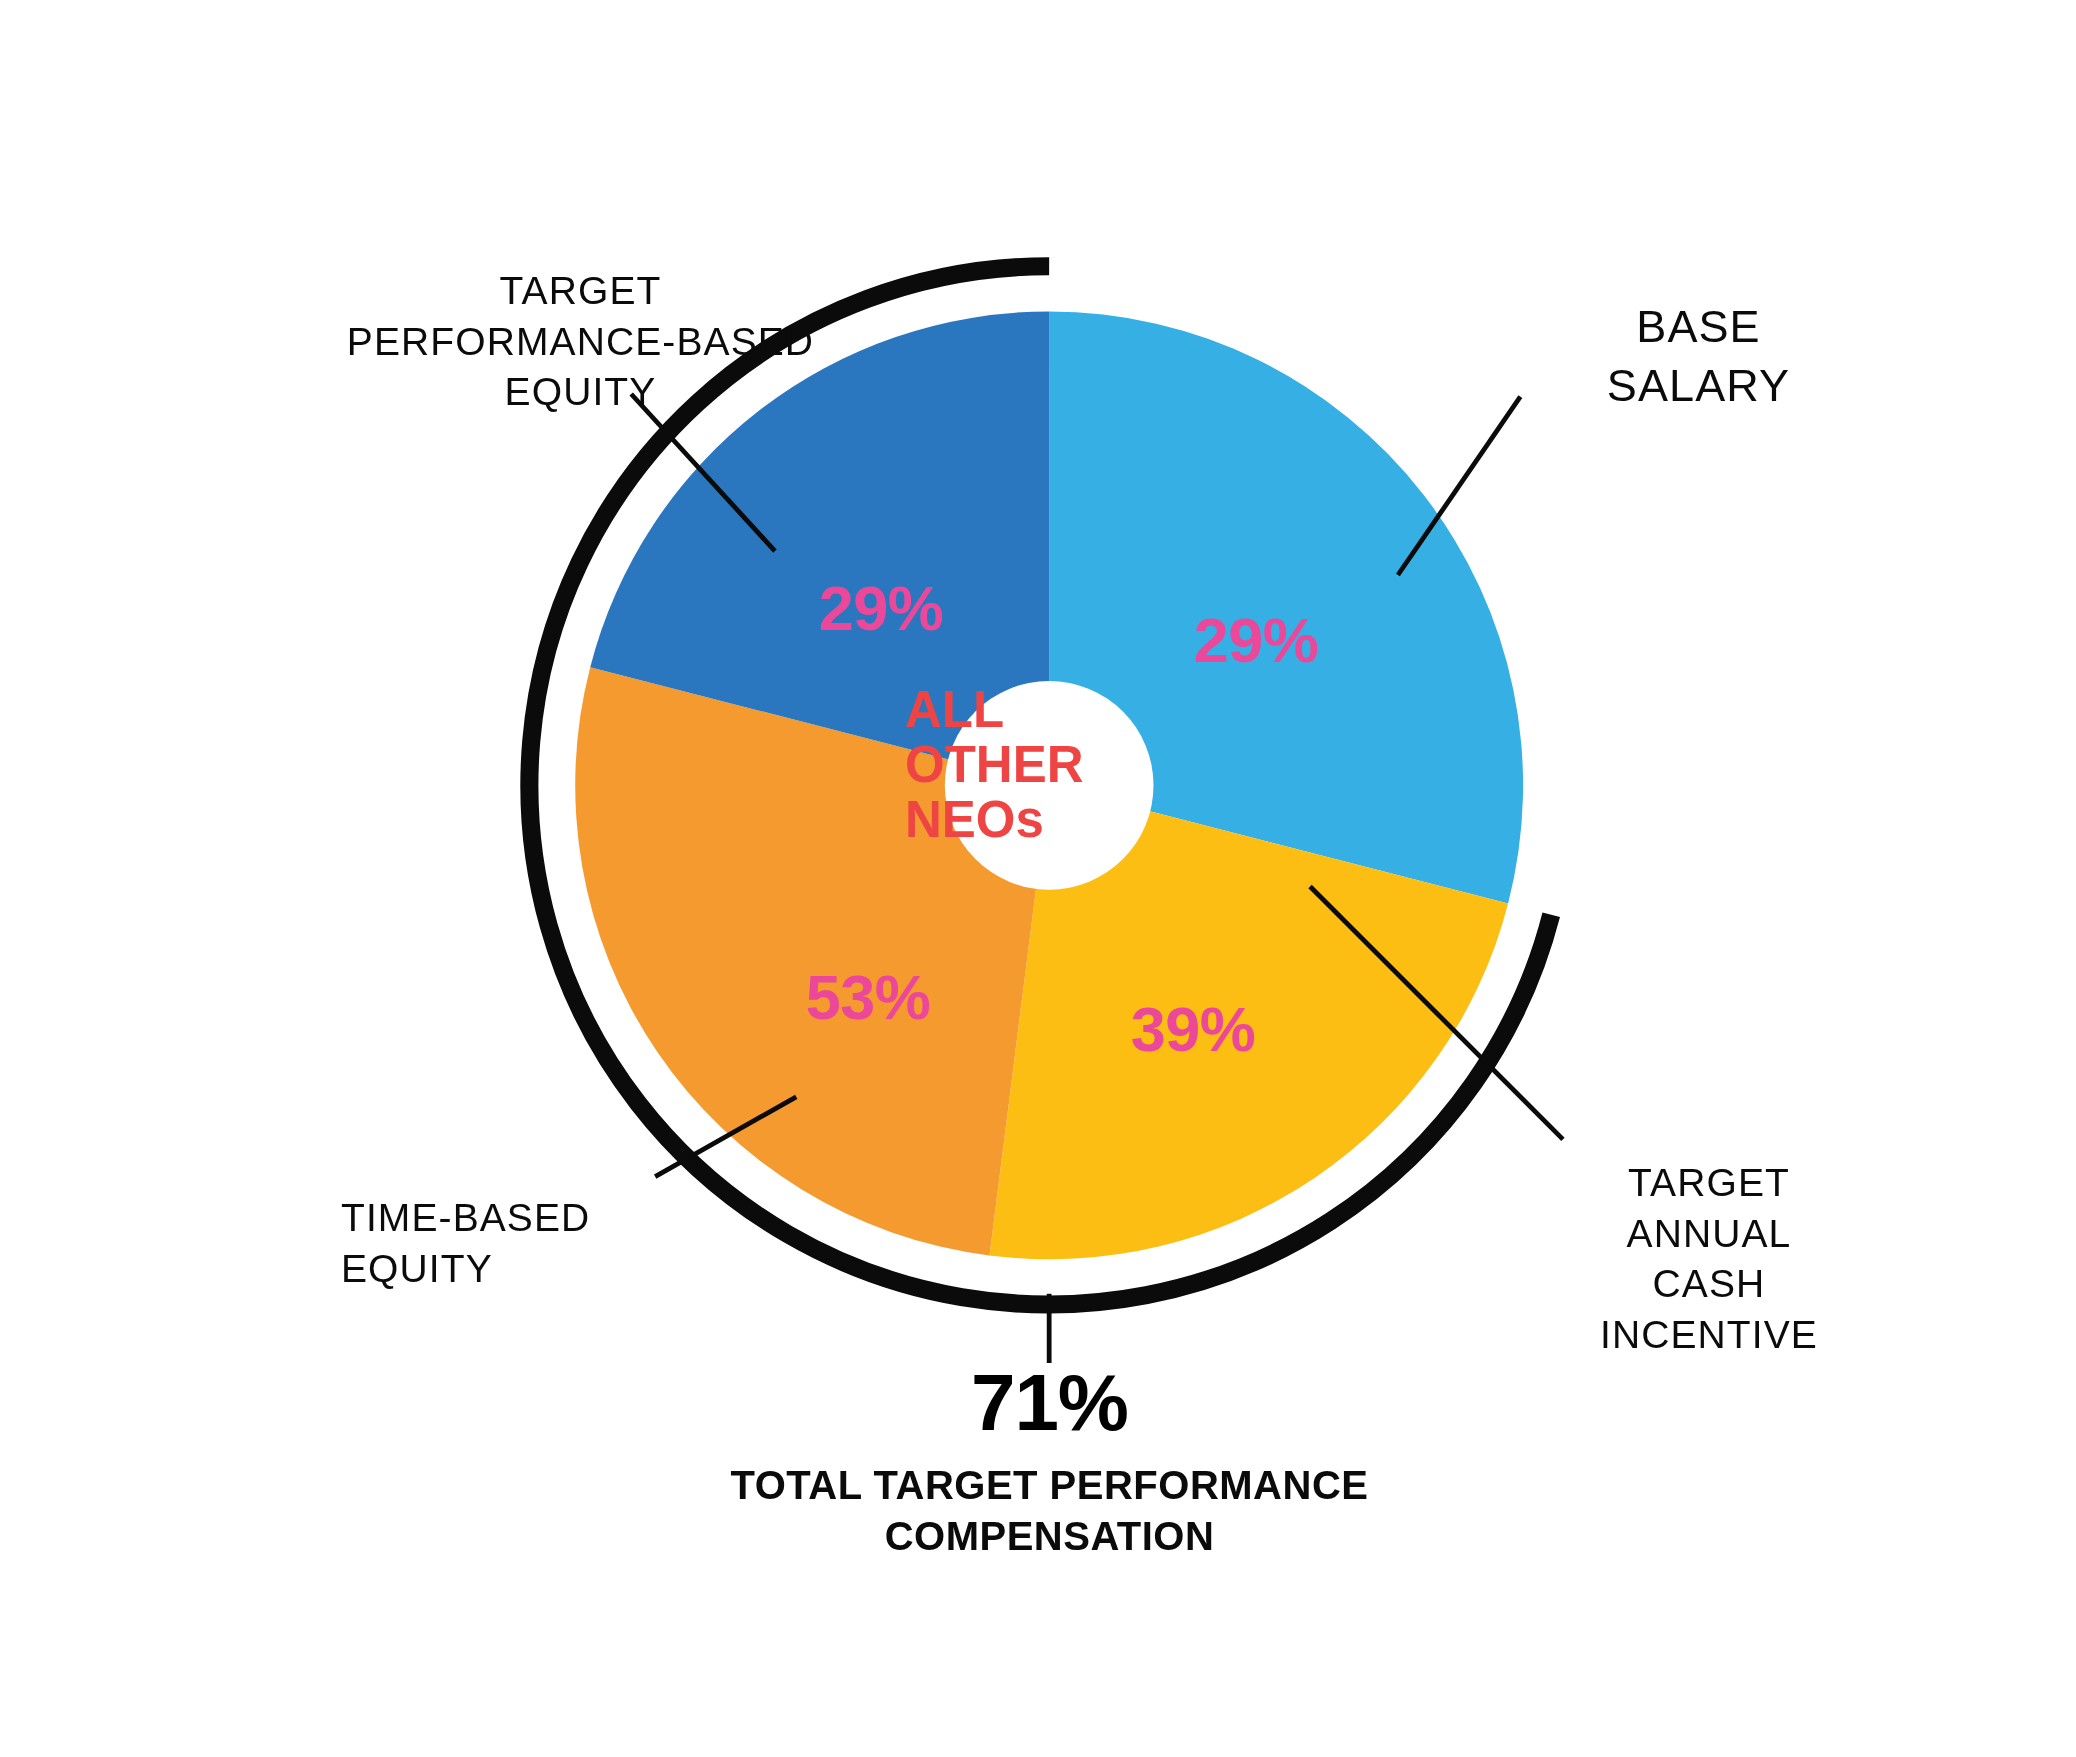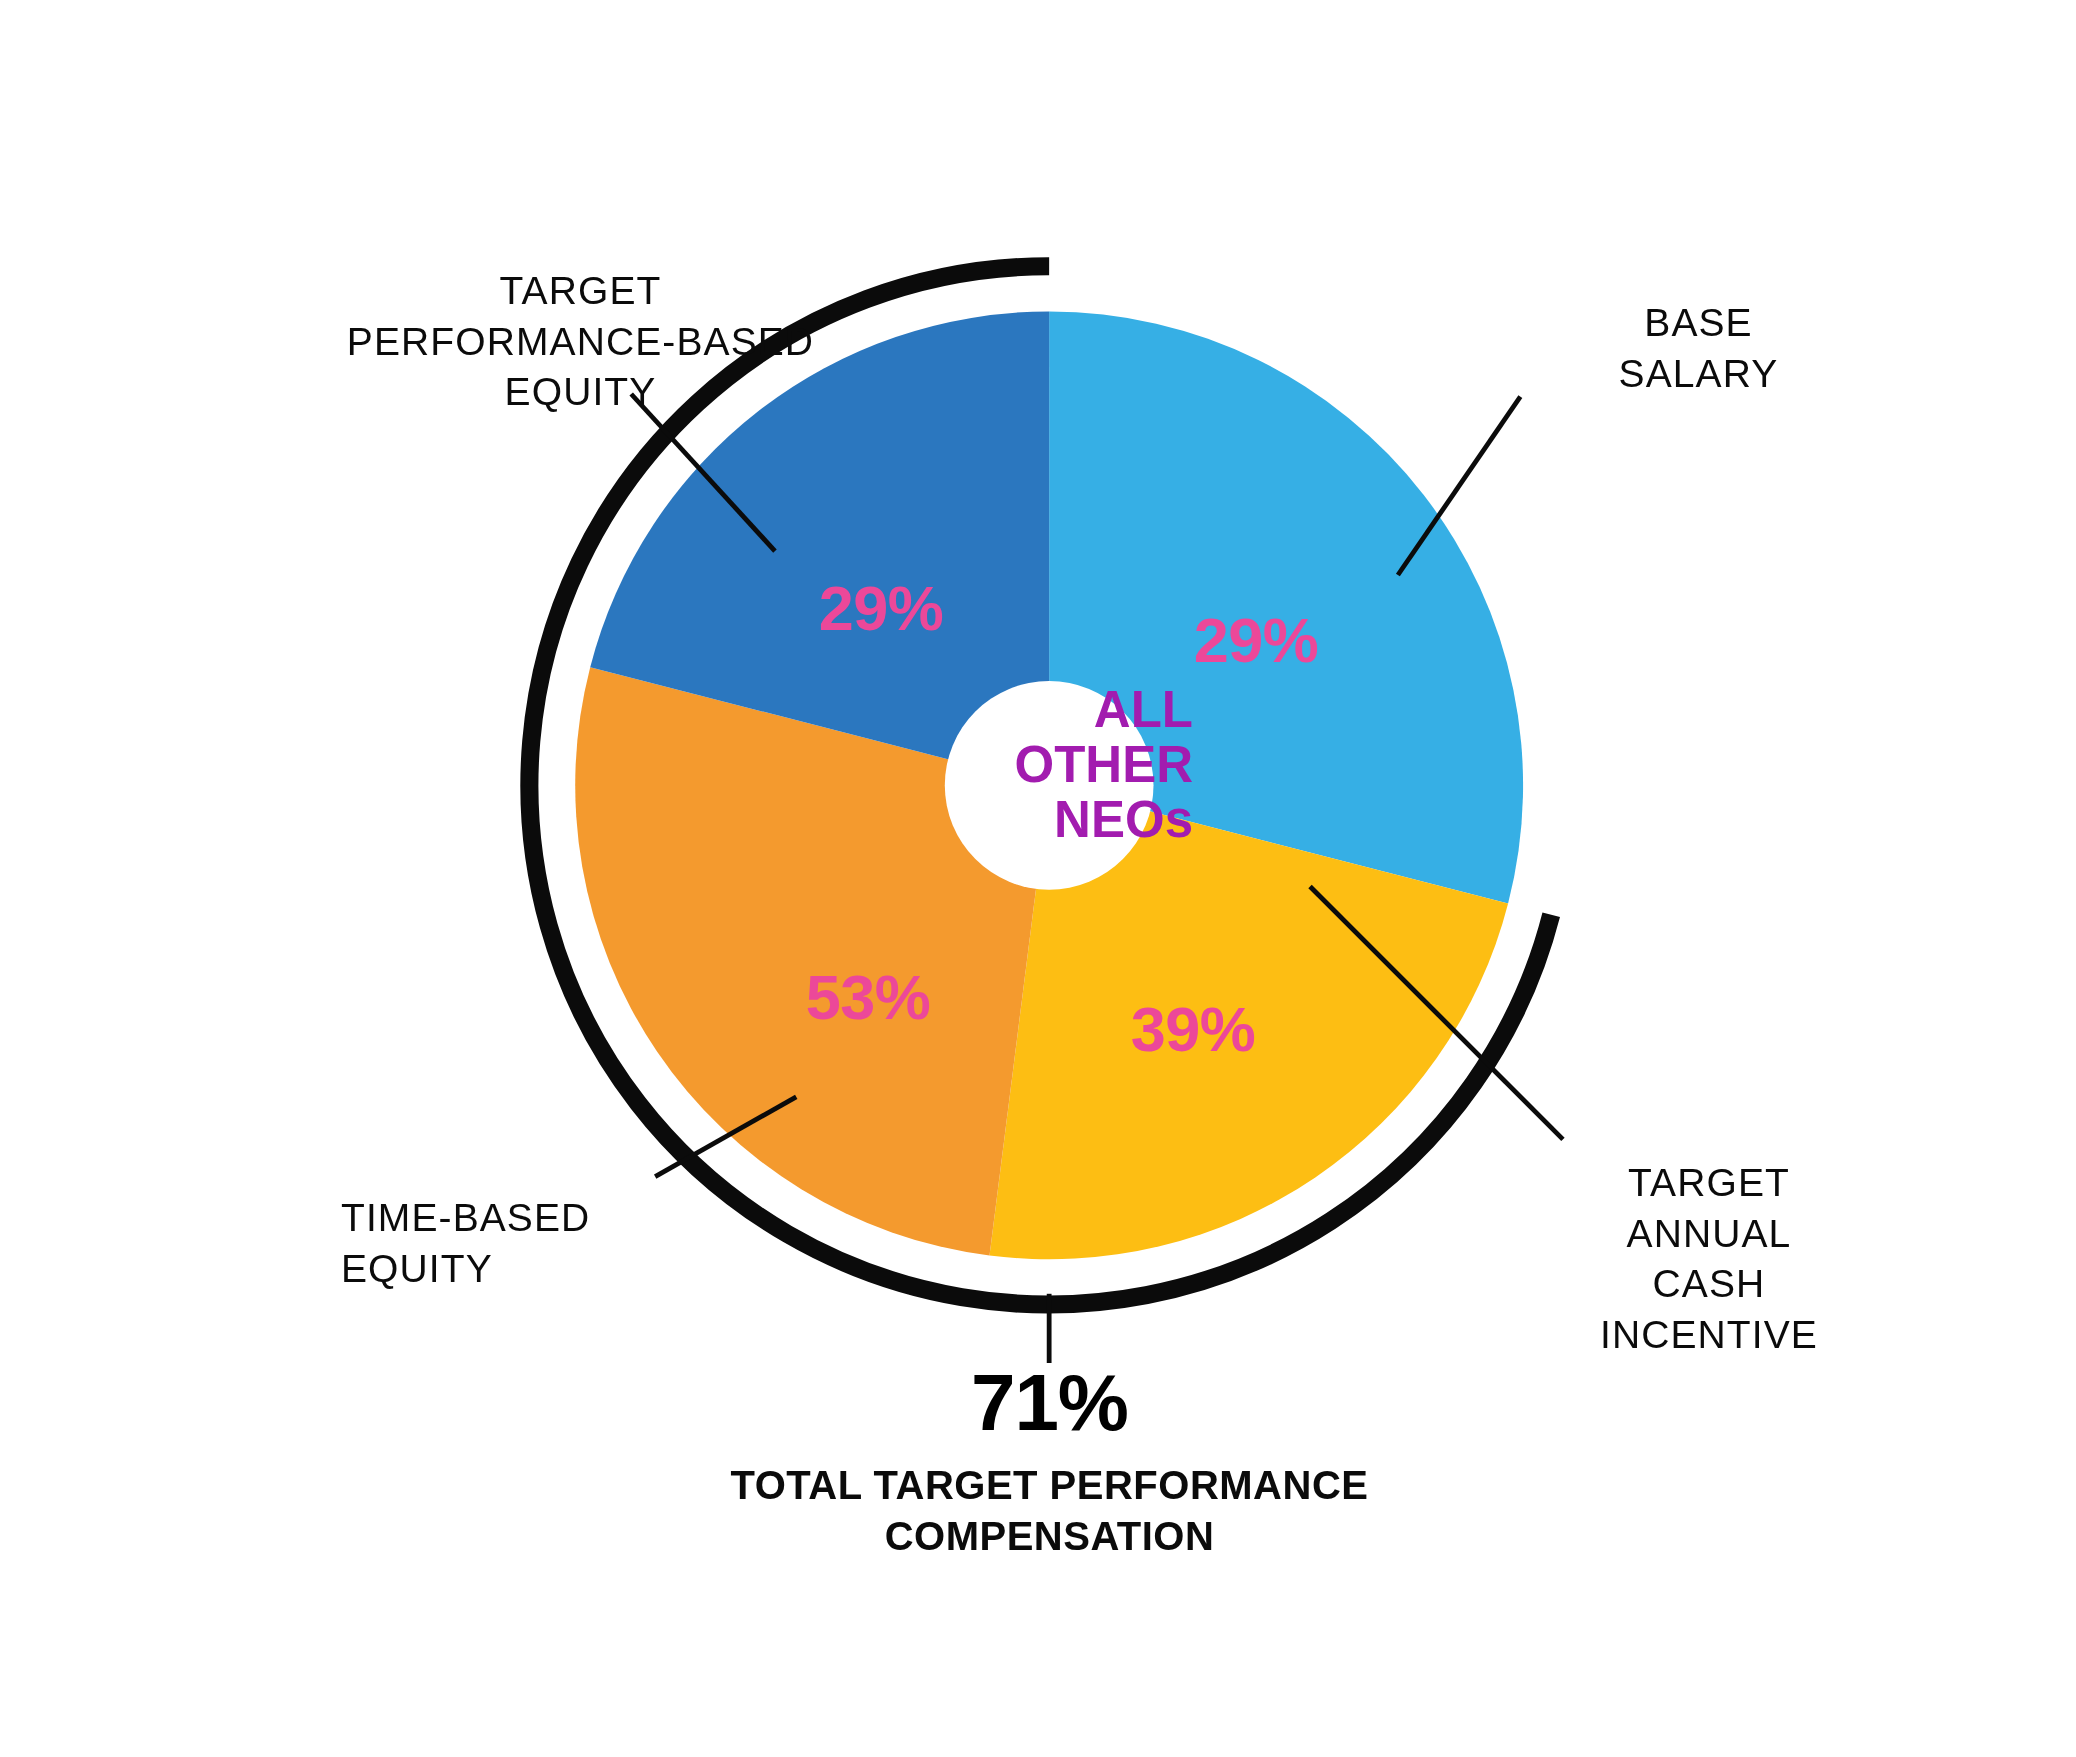--- a/index.html
+++ b/index.html
@@ -14,21 +14,21 @@
   .lbl{
     position:absolute;
     font-family:"Liberation Sans","DejaVu Sans",sans-serif;
     font-weight:500;
     letter-spacing:1.1px;
     color:#0b0b0b;
     line-height:1.30;
     white-space:pre-line;
   }
   .lbl-tpbe{ left:341px;  top:266px;  width:479px; text-align:center; font-size:39px; }
-  .lbl-base{ left:1528px; top:298px;  width:341px; text-align:center; font-size:39px; }
+  .lbl-base{ left:1528px; top:298px;  width:341px; text-align:center; font-size:45px; }
   .lbl-taci{ left:1544px; top:1158px; width:330px; text-align:center; font-size:39px; }
   .lbl-tbe{  left:341px;  top:1193px; width:351px; font-size:39px; }
 
   .total-wrap{
     position:absolute;left:650px;top:1363px;width:799px;text-align:center;
   }
   .total-pct{
     font-size:80px;font-weight:900;letter-spacing:-1.1px;line-height:1;
     color:#000;font-family:"Liberation Sans","DejaVu Sans",sans-serif;
   }
@@ -42,23 +42,23 @@
     position:absolute;font-size:63px;font-weight:900;letter-spacing:-0.5px;
     color:#ec4899;font-family:"Liberation Sans","DejaVu Sans",sans-serif;
     text-align:center;
   }
   .pct-base{ left:1155px; top:604px; width:202px; }
   .pct-taci{ left:1092px; top:993px; width:202px; }
   .pct-tbe{  left:767px; top:961px; width:202px; }
   .pct-tpbe{ left:780px; top:572px; width:202px; }
 
   .center-text{
-    position:absolute;left:905px;top:682px;width:288px;text-align:right;
+    position:absolute;left:905px;top:682px;width:288px;text-align:left;
     font-size:51px;font-weight:900;line-height:1.08;letter-spacing:0px;
-    color:#a21caf;font-family:"Liberation Sans","DejaVu Sans",sans-serif;
+    color:#ef4444;font-family:"Liberation Sans","DejaVu Sans",sans-serif;
     white-space:pre-line;
   }
 </style>
 </head>
 <body>
 
 <div id="chart-root">
 
   <svg class="chart-svg" viewBox="0 0 3900 3300">
 

